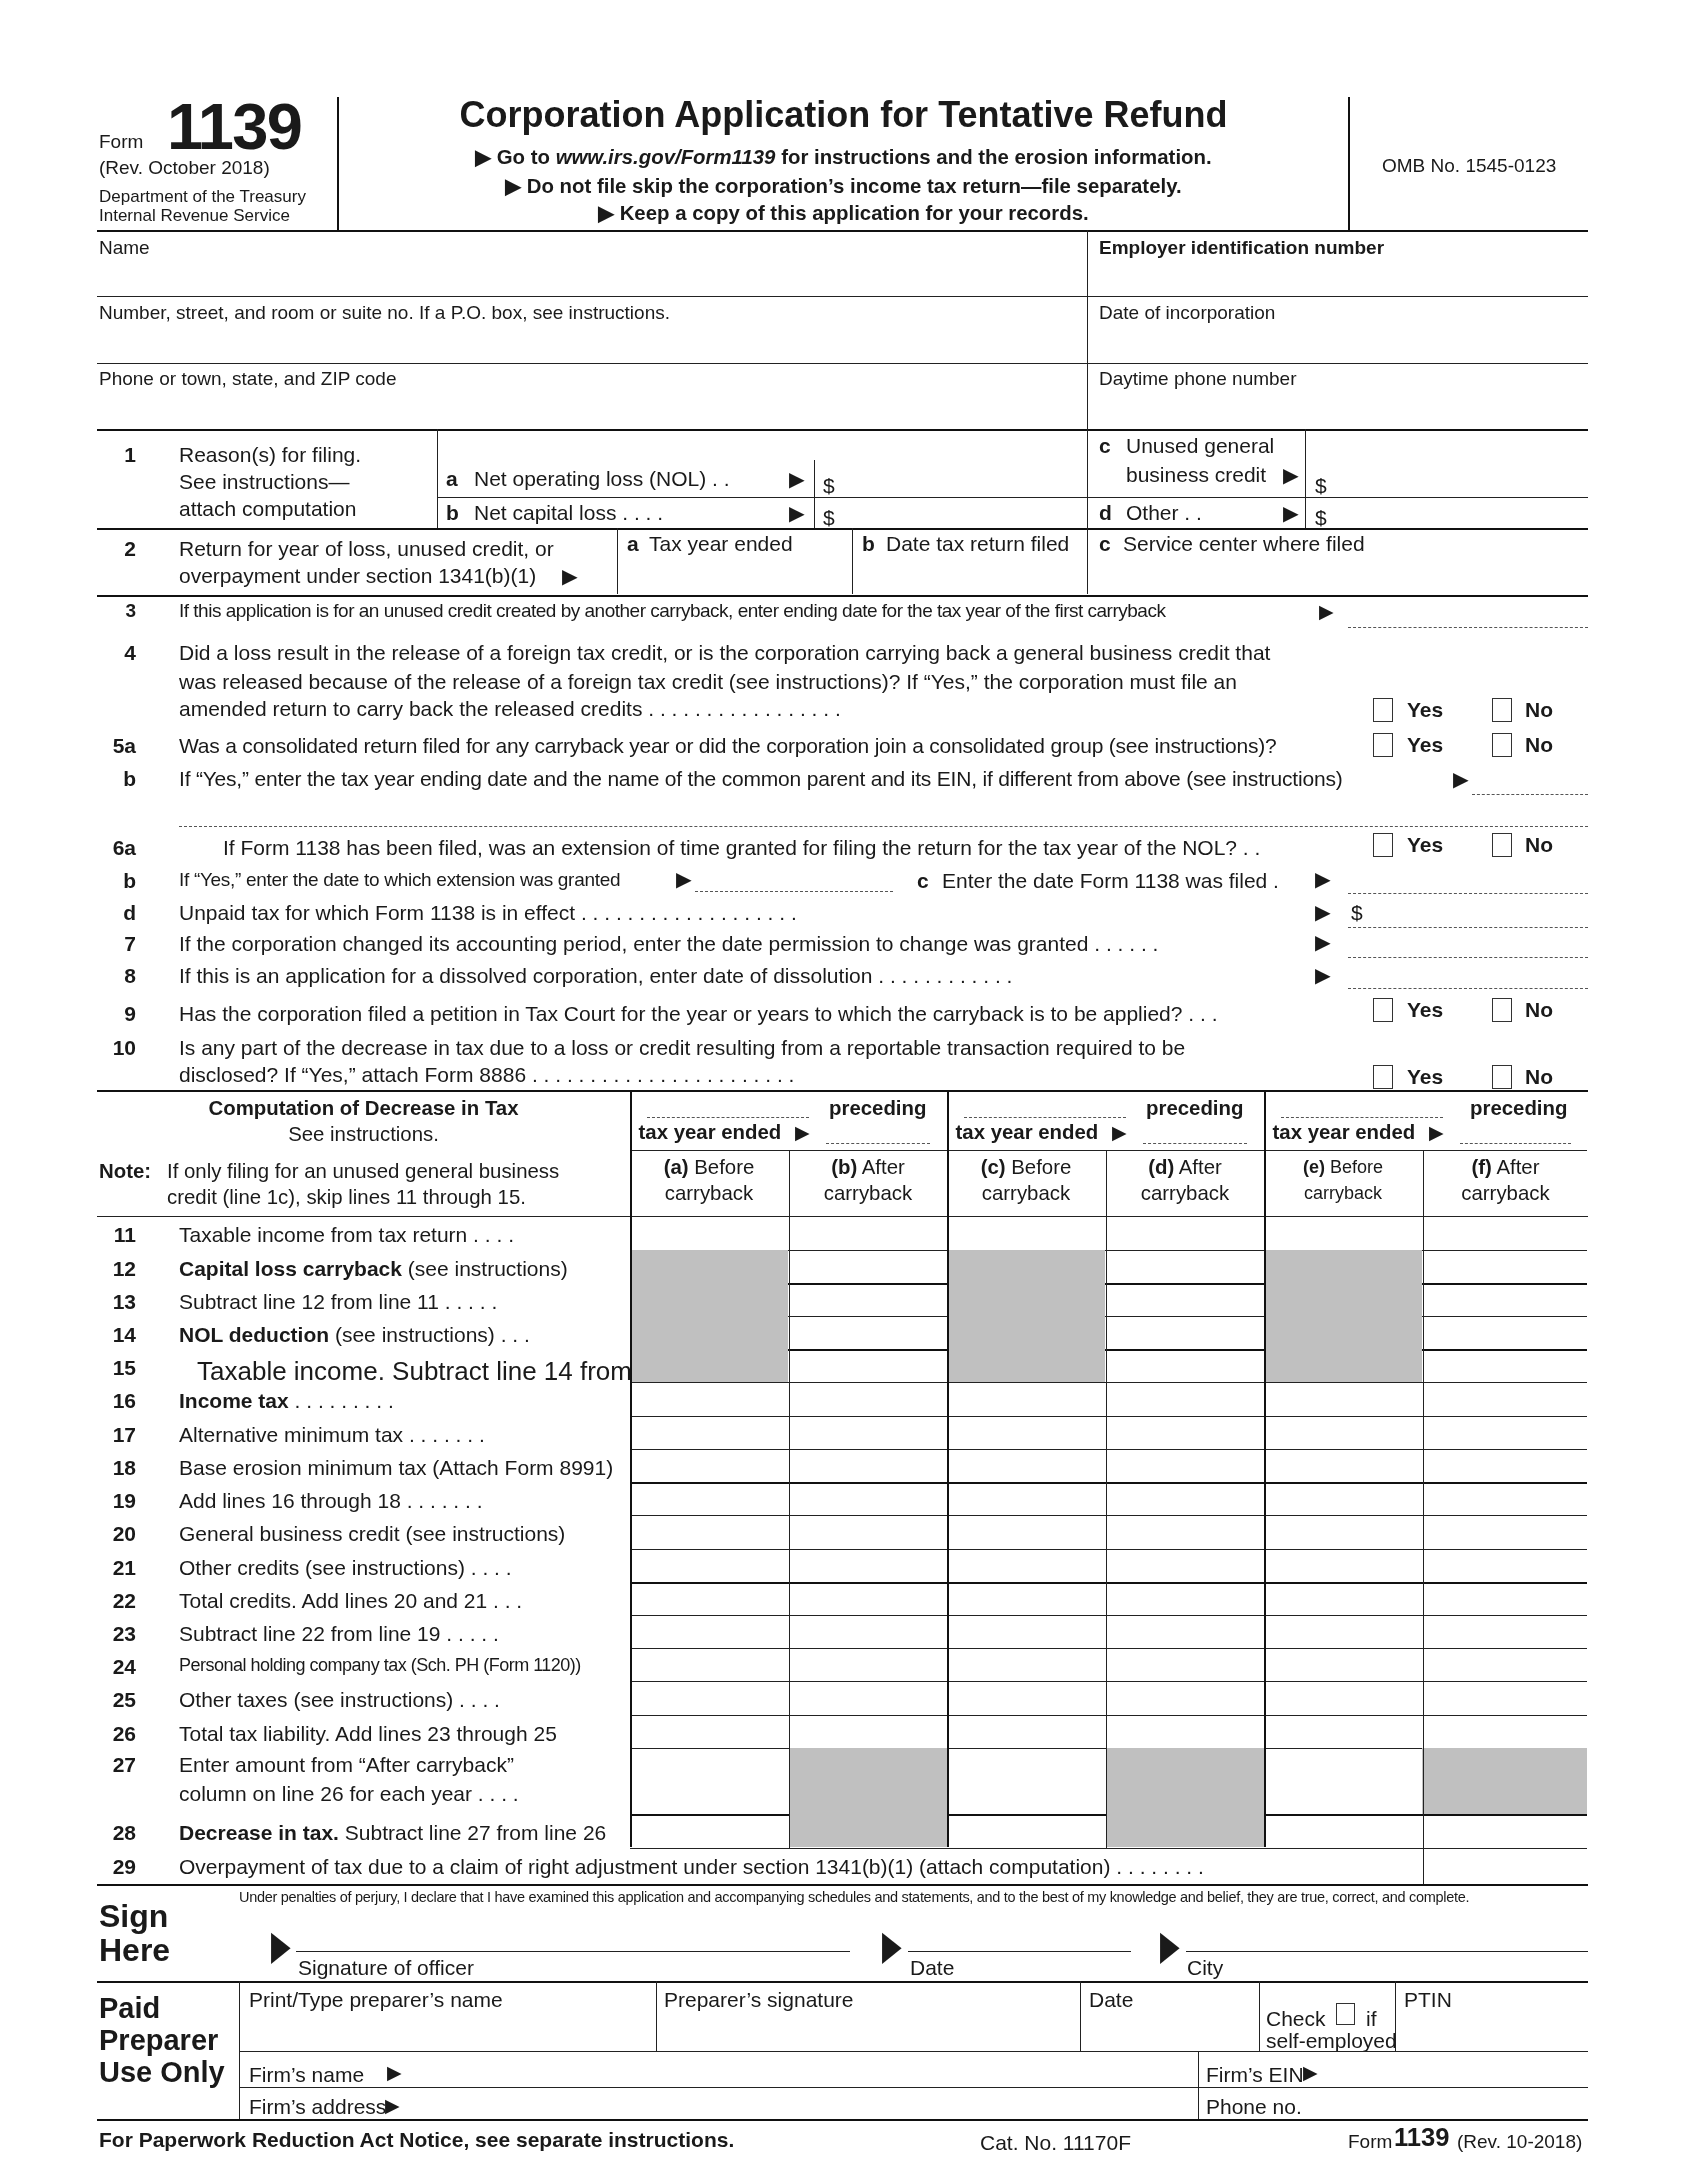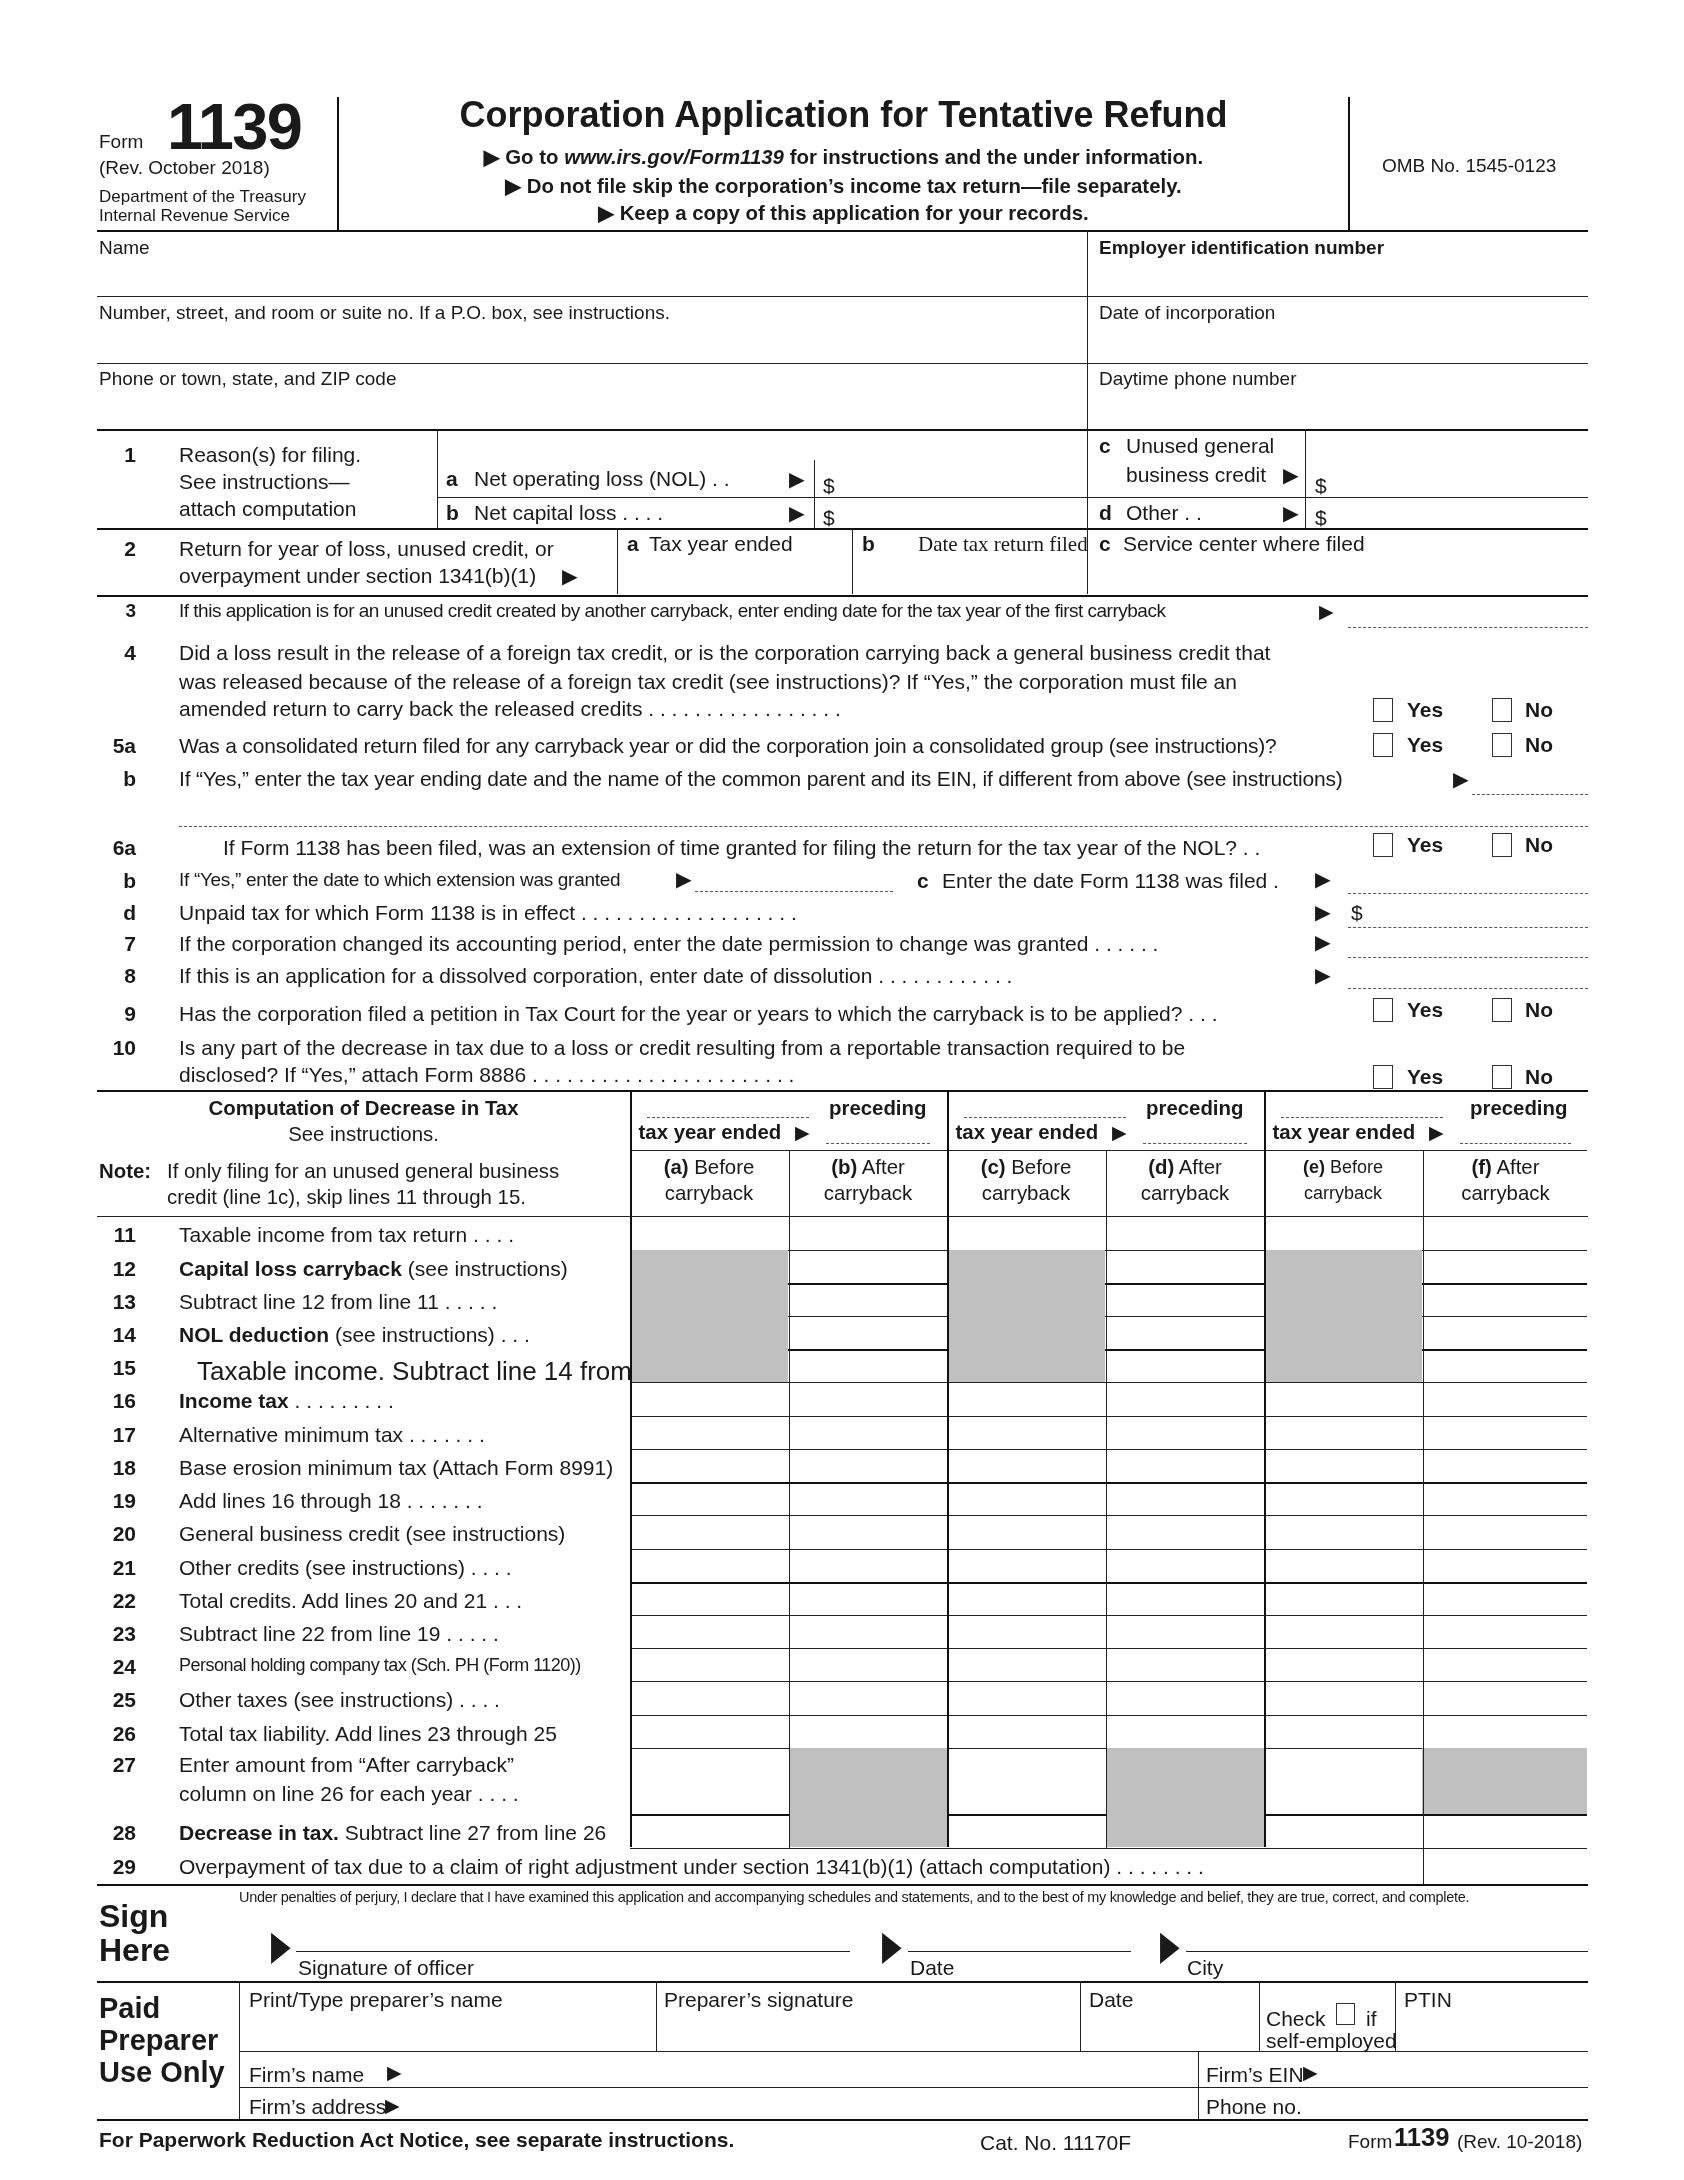--- a/index.html
+++ b/index.html
@@ -28,21 +28,21 @@
   <span class="abs t22" style="left:99px;top:131px;">Form</span>
   <span class="abs b" style="left:167px;top:89px;font-size:65px;letter-spacing:-1.7px;">1139</span>
   <span class="abs t22" style="left:99px;top:157px;">(Rev. October 2018)</span>
   <span class="abs" style="left:99px;top:187px;font-size:17px;">Department of the Treasury</span>
   <span class="abs" style="left:99px;top:206px;font-size:17px;">Internal Revenue Service</span>
   <div class="vline thick" style="left:337px;top:97px;height:133px;"></div>
 
   <div class="abs b" style="left:341px;width:1005px;top:94px;text-align:center;font-size:36px;">Corporation Application for Tentative Refund</div>
   <div class="abs b t24" style="left:341px;width:1005px;top:145px;text-align:center;">
     <span class="arrow"></span>
-    <span>Go to </span><i>www.irs.gov/Form1139</i><span> for instructions and the under information.</span>
+    <span>Go to </span><i>www.irs.gov/Form1139</i><span> for instructions and the erosion information.</span>
   </div>
   <div class="abs b t24" style="left:341px;width:1005px;top:174px;text-align:center;">
     <span class="arrow"></span> <span>Do not file skip the corporation’s income tax return—file separately.</span>
   </div>
   <div class="abs b t24" style="left:341px;width:1005px;top:201px;text-align:center;">
     <span class="arrow"></span> <span>Keep a copy of this application for your records.</span>
   </div>
   <div class="vline thick" style="left:1348px;top:97px;height:133px;"></div>
   <span class="abs t22" style="left:1382px;top:155px;">OMB No. 1545-0123</span>
 </div>
@@ -112,21 +112,21 @@
   <span class="ln" style="left:85px;top:537px;">2</span>
   <span class="lt" style="left:179px;top:537px;">Return for year of loss, unused credit, or</span>
   <span class="lt" style="left:179px;top:564px;">overpayment under section 1341(b)(1)</span>
   <span class="abs arrow t24" style="left:562px;top:564px;"></span>
   <div class="vline" style="left:617px;top:528px;height:66px;"></div>
   <span class="lt b" style="left:627px;top:532px;">a</span>
   <span class="lt" style="left:649px;top:532px;">Tax year ended</span>
   <input class="field" style="left: 627px; top: 559px; width: 213px; height: 31px;">
   <div class="vline" style="left:852px;top:528px;height:66px;"></div>
   <span class="lt b" style="left:862px;top:532px;">b</span>
-  <span class="lt" style="left:918px;top:532px;font-family:Liberation Serif, serif;">Date tax return filed</span>
+  <span class="lt" style="left:886px;top:532px;">Date tax return filed</span>
   <input class="field" style="left: 862px; top: 559px; width: 216px; height: 31px;">
   <div class="vline" style="left:1087px;top:528px;height:66px;"></div>
   <span class="lt b" style="left:1099px;top:532px;">c</span>
   <span class="lt" style="left:1123px;top:532px;">Service center where filed</span>
   <input class="field" style="left: 1099px; top: 559px; width: 482px; height: 31px;">
 </div>
 <div class="hline thick" style="left:97px;width:1491px;top:595px;"></div>
 
 <div>
 

